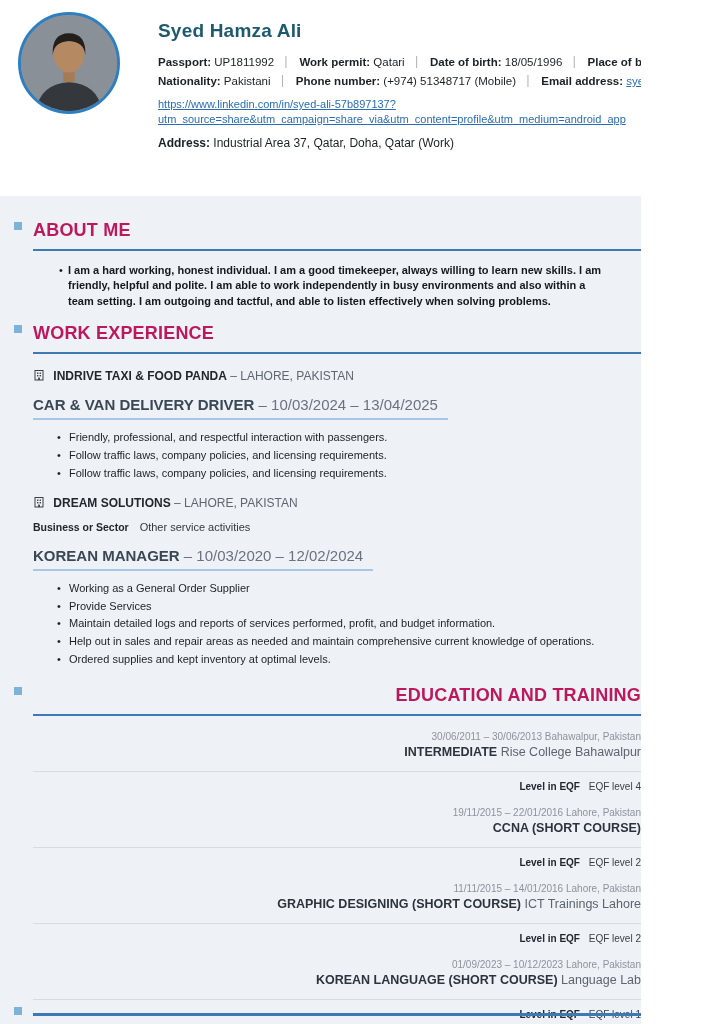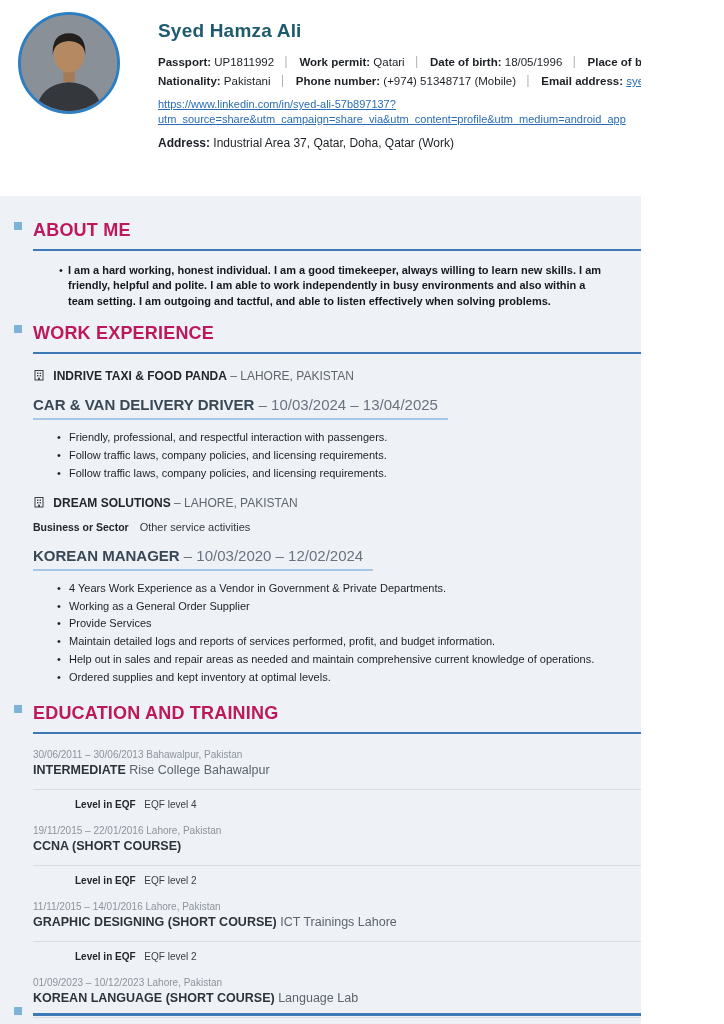--- a/index.html
+++ b/index.html
@@ -196,30 +196,29 @@
         <span class="biz-label">Business or Sector</span>
         <span class="biz-value">Other service activities</span>
       </div>
 
       <div class="job-heading">
         <span class="job-title">KOREAN MANAGER</span>
         <span class="job-dates">– 10/03/2020 – 12/02/2024</span>
       </div>
 
       <ul class="bullets">
-        <li>4 Years Work Experience as a Vendor in Government &amp; Private Departments.</li>
         <li>Working as a General Order Supplier</li>
         <li>Provide Services</li>
         <li>Maintain detailed logs and reports of services performed, profit, and budget information.</li>
         <li>Help out in sales and repair areas as needed and maintain comprehensive current knowledge of operations.</li>
         <li>Ordered supplies and kept inventory at optimal levels.</li>
       </ul>
     </div>
 
-    <div class="section" style="margin-top:18px;">
+    <div class="section" style="margin-top:18px;text-align:right;">
       <div class="section-heading">
         <span class="bullet-sq"></span>
         <span>EDUCATION AND TRAINING</span>
       </div>
 
       <div class="edu-entry">
         <div class="edu-meta">30/06/2011 – 30/06/2013 Bahawalpur, Pakistan</div>
         <div class="edu-title-row">
           <span class="edu-degree">INTERMEDIATE</span>
           <span class="edu-inst">Rise College Bahawalpur</span>

